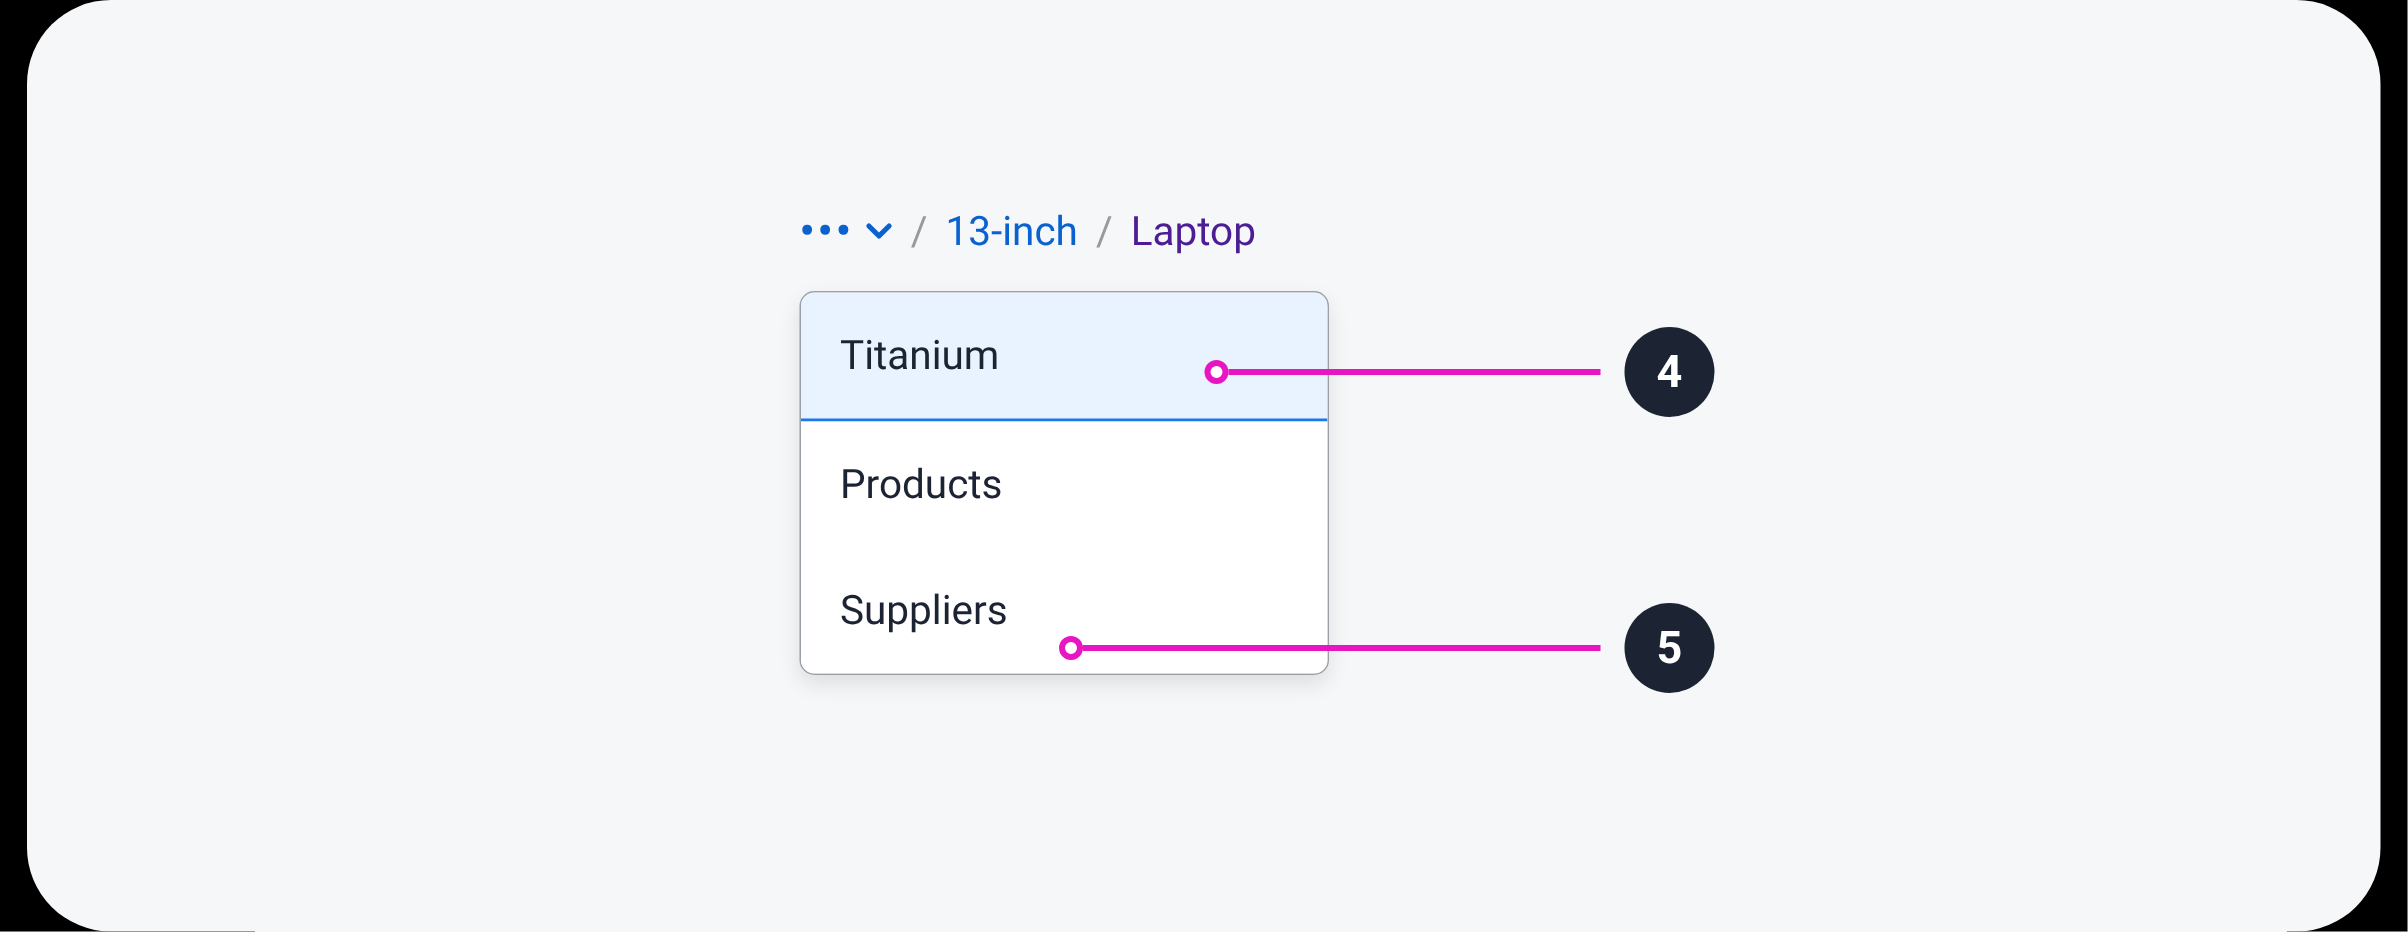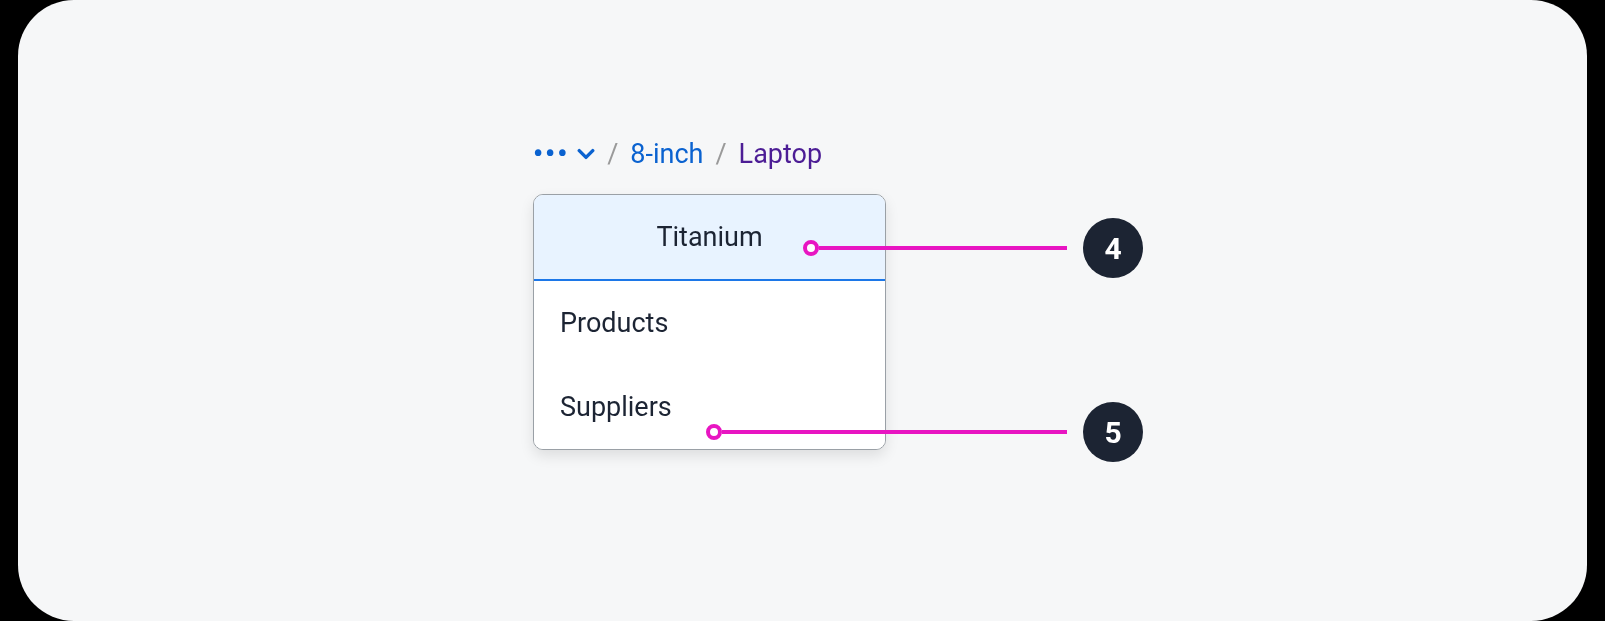--- a/index.html
+++ b/index.html
@@ -76,21 +76,20 @@
   .dropdown-item {
     padding: 26px 26px;
     font-size: 27px;
     color: #1c2433;
     cursor: pointer;
     background: #fff;
   }
   .dropdown-item.highlight {
     background: #e8f3ff;
     border-bottom: 2px solid #1c77e8;
-    text-align: center;
   }
   .callout {
     position: absolute;
     display: flex;
     align-items: center;
   }
   .callout .pin {
     width: 16px;
     height: 16px;
     border: 4px solid #e815c2;
@@ -130,21 +129,21 @@
   <div class="stage">
 
     <div class="breadcrumb">
       <span class="crumb-overflow">
         <span class="dots">•••</span>
         <svg class="chevron" viewBox="0 0 16 16">
           <path d="M2 5 L8 11 L14 5" fill="none" stroke="#0a62d0" stroke-width="3" stroke-linecap="round" stroke-linejoin="round"></path>
         </svg>
       </span>
       <span class="crumb-sep">/</span>
-      <span class="crumb-link">8-inch</span>
+      <span class="crumb-link">13-inch</span>
       <span class="crumb-sep">/</span>
       <span class="crumb-current">Laptop</span>
     </div>
 
     <div class="dropdown">
       <div class="dropdown-item highlight">
         <span>Titanium</span>
       </div>
       <div class="dropdown-item">
         <span>Products</span>

